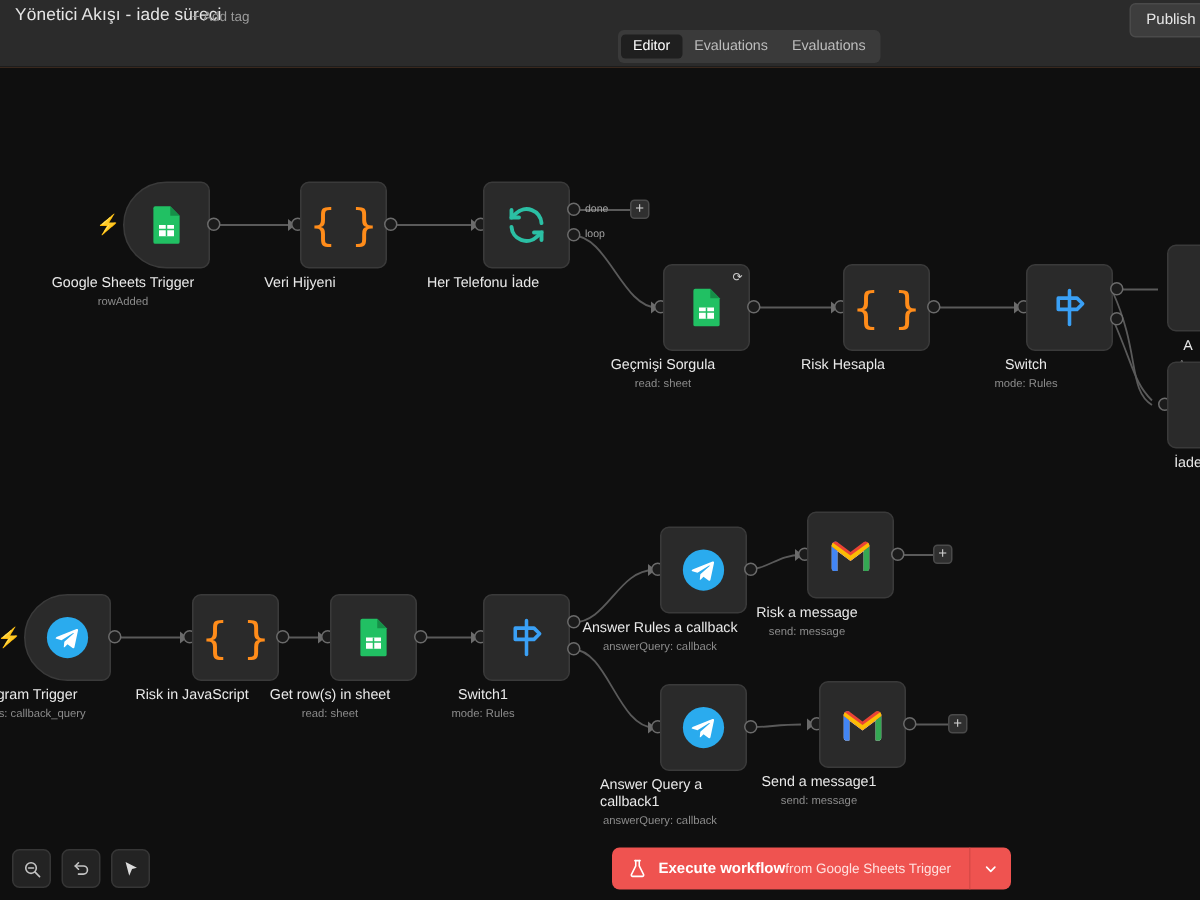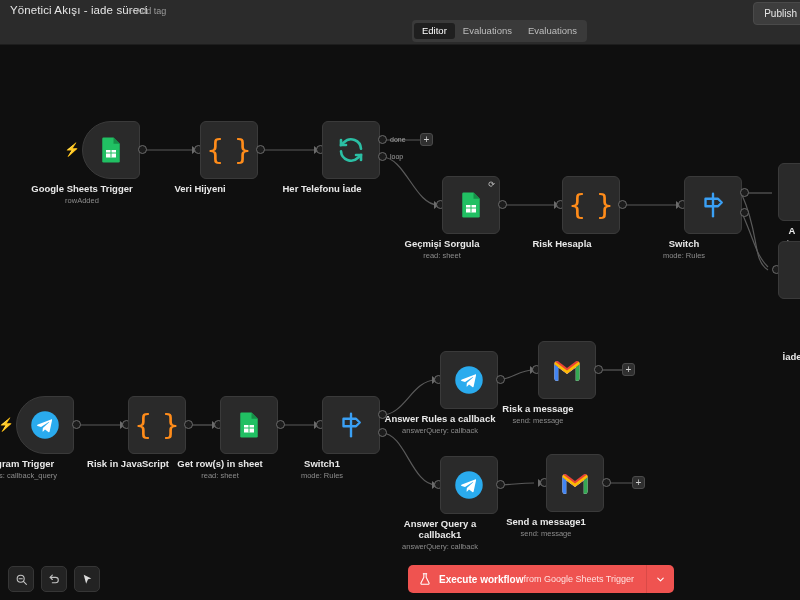--- a/index.html
+++ b/index.html
@@ -54,22 +54,22 @@
   
   .node { position: absolute; }
   .node-box {
     position: absolute; width: 58px; height: 58px;
     background: #2a2a2a; border: 1px solid #3a3a3a; border-radius: 6px;
     display: flex; align-items: center; justify-content: center;
   }
   .node-box.trigger { border-top-left-radius: 29px; border-bottom-left-radius: 29px; }
   .node-label {
     position: absolute; top: 62px; left: 50%; transform: translateX(-50%);
-    font-size: 9.5px; color: #e9e9e9; white-space: nowrap; text-align: center;
-    font-weight: bold; line-height: 11px;
+    font-size: 9.5px; color: #e9e9e9; white-space: nowrap; 
+    font-weight: normal; line-height: 11px;
   }
   .node-label.wrap { white-space: normal; width: 80px; }
   .node-sub {
     position: absolute; left: 50%; transform: translateX(-50%);
     font-size: 7.5px; color: #8c8c8c; white-space: nowrap; text-align: center;
   }
   .bolt { position: absolute; font-size: 13px; color: #ff4d49; line-height: 1; }
   .retry-badge {
     position: absolute; right: 4px; top: 3px; font-size: 8px; color: #c9c9c9;
   }
@@ -262,21 +262,21 @@
 
     <div class="node" style="left:778px; top:118px;">
       <div class="node-box" style="width:58px;"></div>
       <div class="node-label" style="left:14px;">A</div>
       <div class="node-sub" style="top:75px; left:14px;">Ana</div>
     </div>
 
     <div class="node" style="left:778px; top:196px;">
       <div class="port" style="left:-6px; top:24px;"></div>
       <div class="node-box" style="width:58px;"></div>
-      <div class="node-label" style="left:14px;margin-top:48px;">İade</div>
+      <div class="node-label" style="left:14px;">İade</div>
     </div>
 
     <div class="node" style="left:16px; top:351px;">
       <div class="bolt" style="left:-18px; top:22px;">⚡</div>
       <div class="node-box trigger">
         <svg class="icn" viewBox="0 0 24 24">
           <circle cx="12" cy="12" r="11" fill="#2aabee"></circle>
           <path d="M5.8 11.8l11-4.3c.5-.2 1 .1.8.8l-1.9 8.9c-.1.6-.5.7-1 .4l-2.7-2-1.3 1.3c-.2.2-.4.3-.7.3l.3-2.9 5-4.5c.2-.2-.1-.3-.3-.2l-6.2 3.9-2.7-.8c-.6-.2-.6-.6.1-.9z" fill="#ffffff"></path>
         </svg>
       </div>

